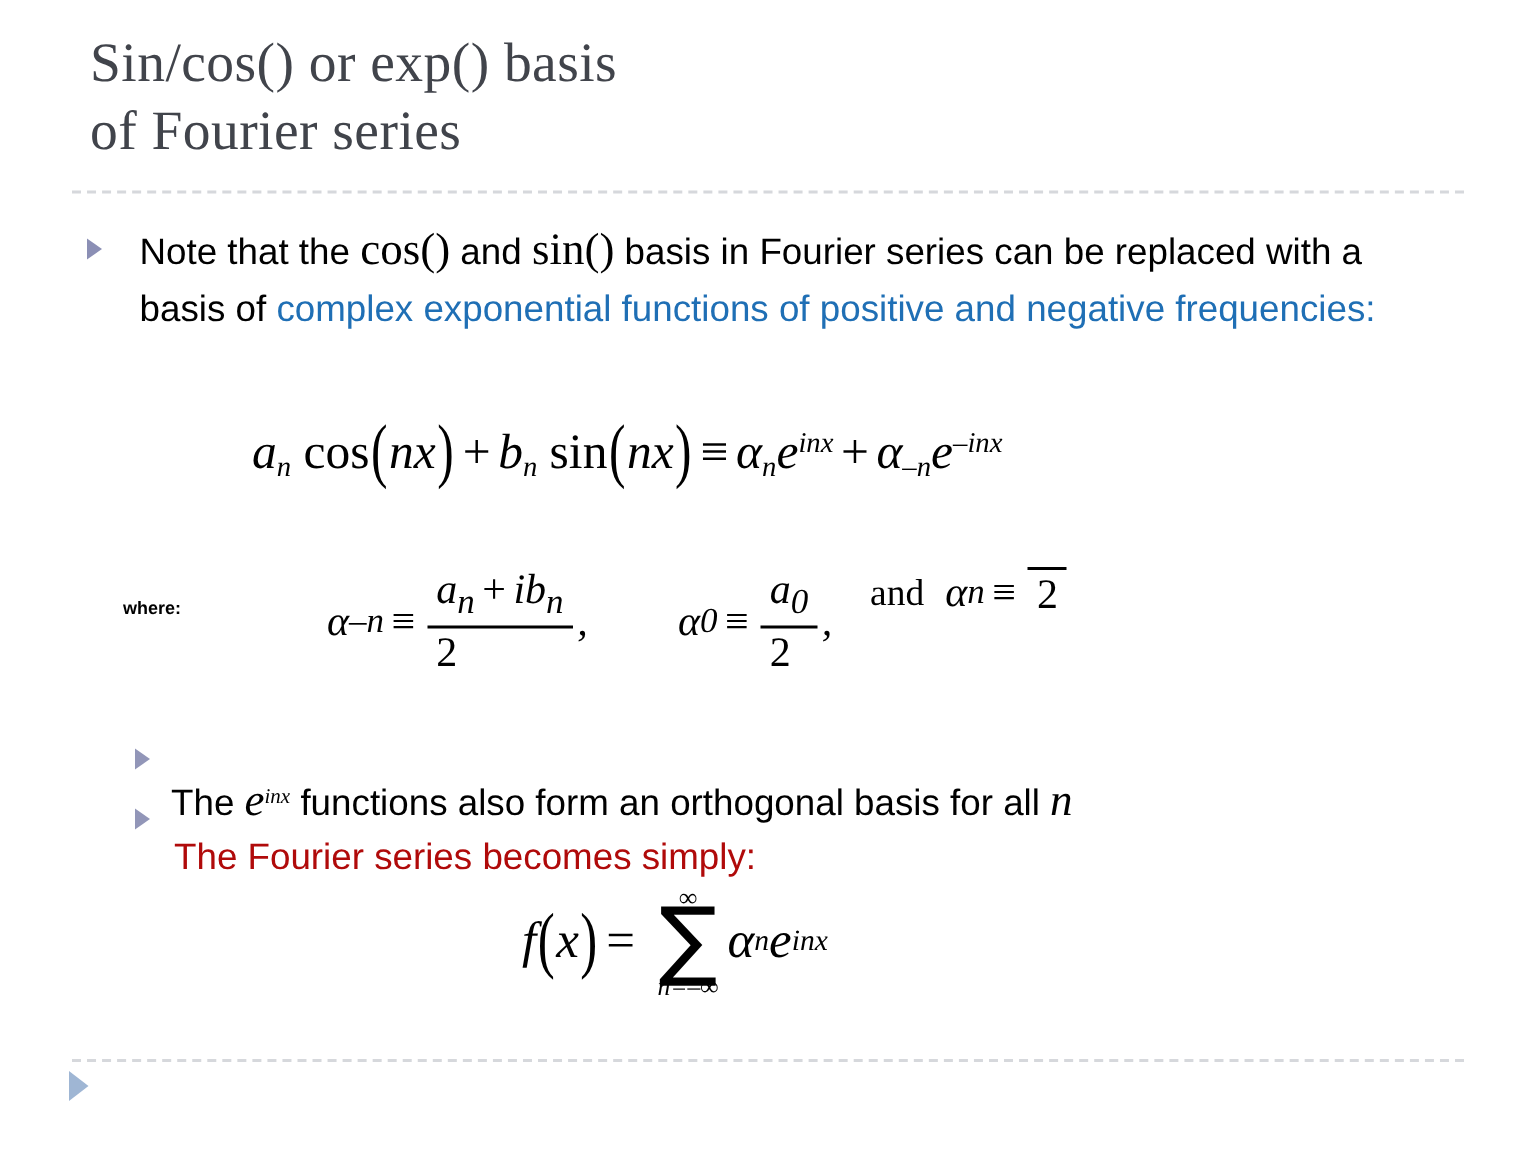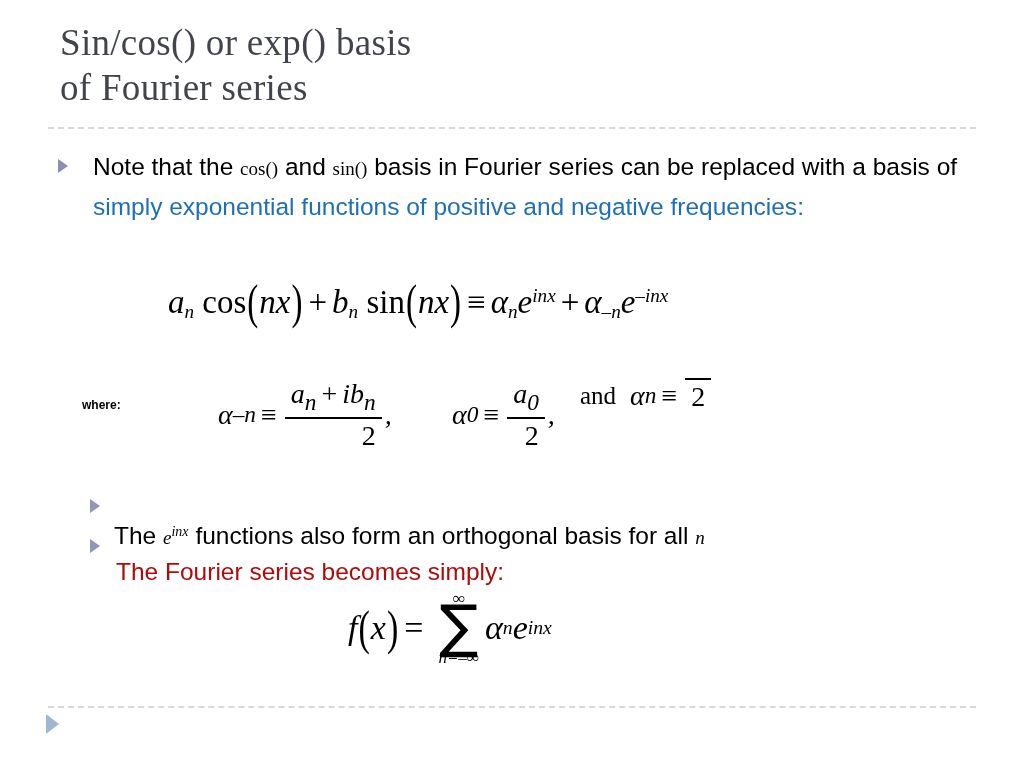--- a/index.html
+++ b/index.html
@@ -75,21 +75,21 @@
     width: 910px;
   }
   .b1 .tri { margin-top: 11px; }
   .b1 .btext { margin-left: 25px; }
 
   .blue { color: #1f6fb5; }
   .red  { color: #b00a0a; }
 
   .serif-inline {
     font-family: "Liberation Serif", serif;
-    font-size: 19px;
+    font-size: 30px;
   }
 
   .b2 {
     left: 90px;
     top: 489px;
     flex-direction: column;
   }
   .b2 .tri { margin-top: 10px; }
   .b2 .btext { margin-left: 24px; white-space: nowrap; }
 
@@ -159,21 +159,21 @@
     align-items: center;
     white-space: nowrap;
   }
   .eq-w1 { left: 218px; }
   .eq-w2 { left: 452px; }
   .eq-w3 { left: 580px; }
 
   .frac {
     display: inline-flex;
     flex-direction: column;
-    align-items: flex-end;
+    align-items: flex-start;
     vertical-align: middle;
     margin: 0 3px;
   }
   .frac .num {
     padding: 0 6px 1px 6px;
   }
   .frac .bar {
     width: 100%;
     height: 2px;
     background: #000;
@@ -226,21 +226,21 @@
 </head>
 <body>
 
 <div class="title">Sin/cos() or exp() basis
 of Fourier series</div>
 
 <div class="divider top"></div>
 
 <div class="bullet-row b1">
   <span class="tri"></span>
-  <span class="btext"><span>Note that the </span><span class="serif-inline">cos()</span><span> and </span><span class="serif-inline">sin()</span><span> basis in Fourier series can be replaced with a basis of </span><span class="blue">simply exponential functions of positive and negative frequencies</span><span class="blue">:</span></span>
+  <span class="btext"><span>Note that the </span><span class="serif-inline">cos()</span><span> and </span><span class="serif-inline">sin()</span><span> basis in Fourier series can be replaced with a basis of </span><span class="blue">complex exponential functions of positive and negative frequencies</span><span class="blue">:</span></span>
 </div>
 
 <div class="math eq1">
   <span>a</span><sub>n</sub>
   <span class="up">cos</span><span class="paren">(</span><span>nx</span><span class="paren">)</span><span class="op">+</span><span>b</span><sub>n</sub>
   <span class="up">sin</span><span class="paren">(</span><span>nx</span><span class="paren">)</span><span class="op">≡</span><span>α</span><sub>n</sub><span>e</span><sup>inx</sup><span class="op">+</span><span>α</span><sub>–n</sub><span>e</span><sup>–inx</sup>
 </div>
 
 <div class="where-label">where:</div>
 

